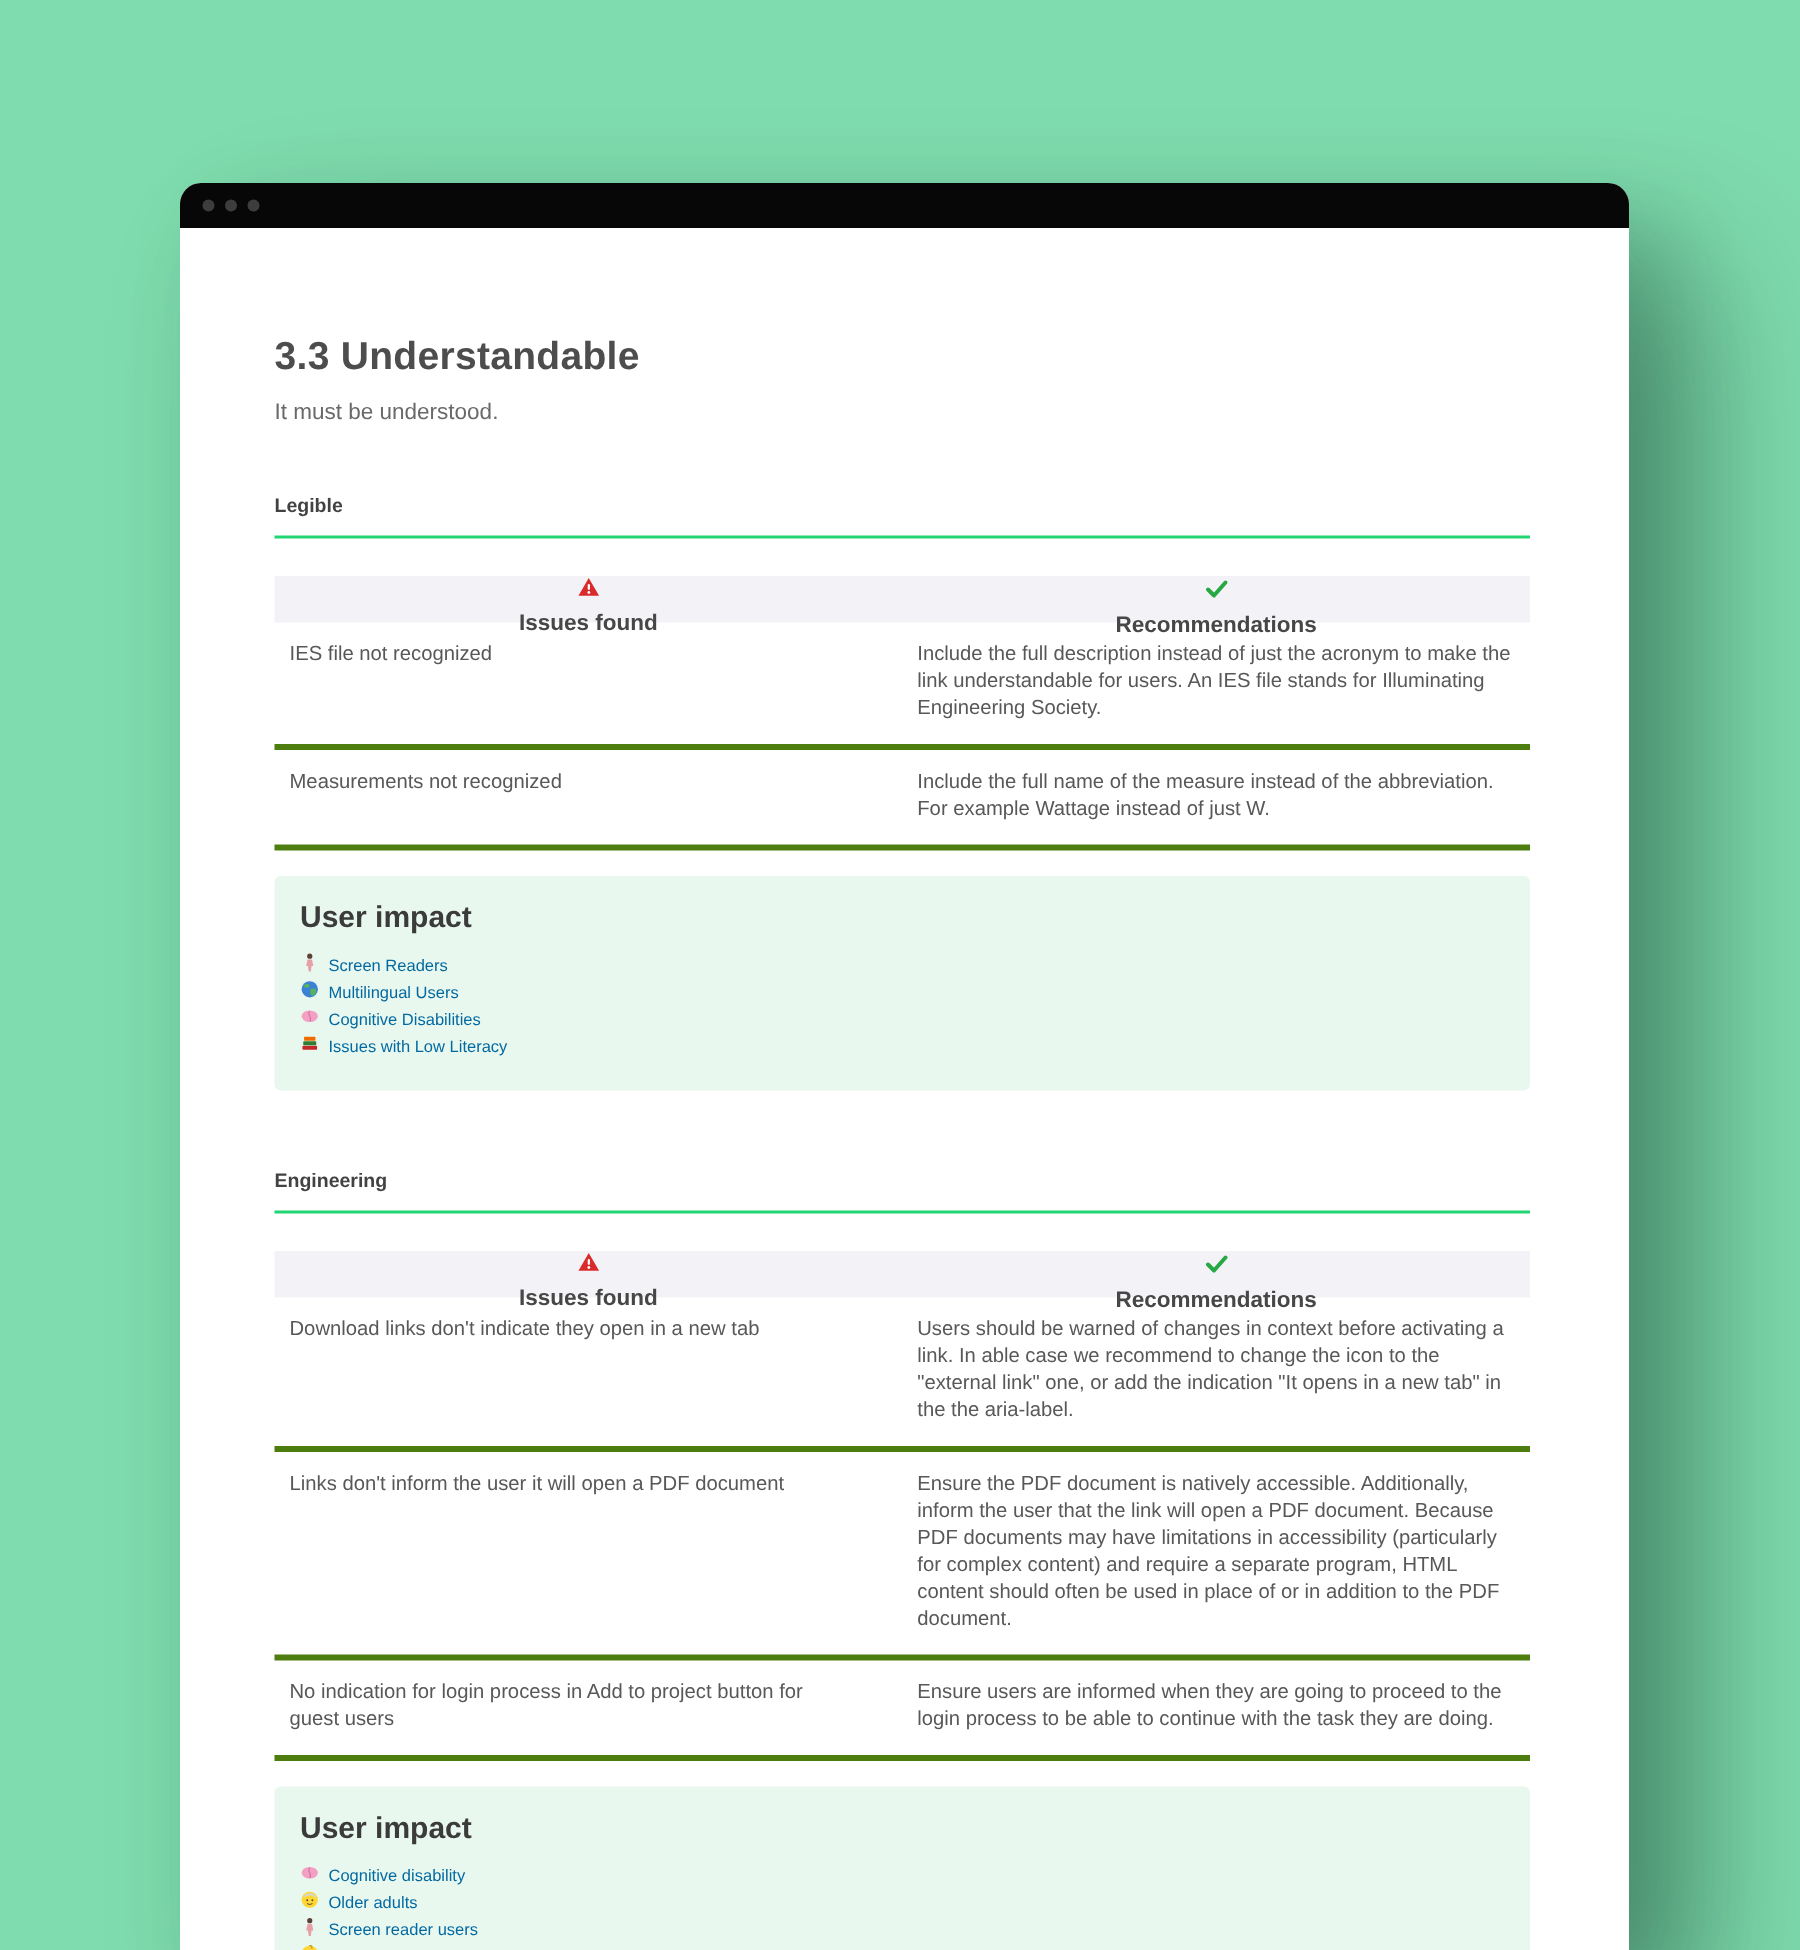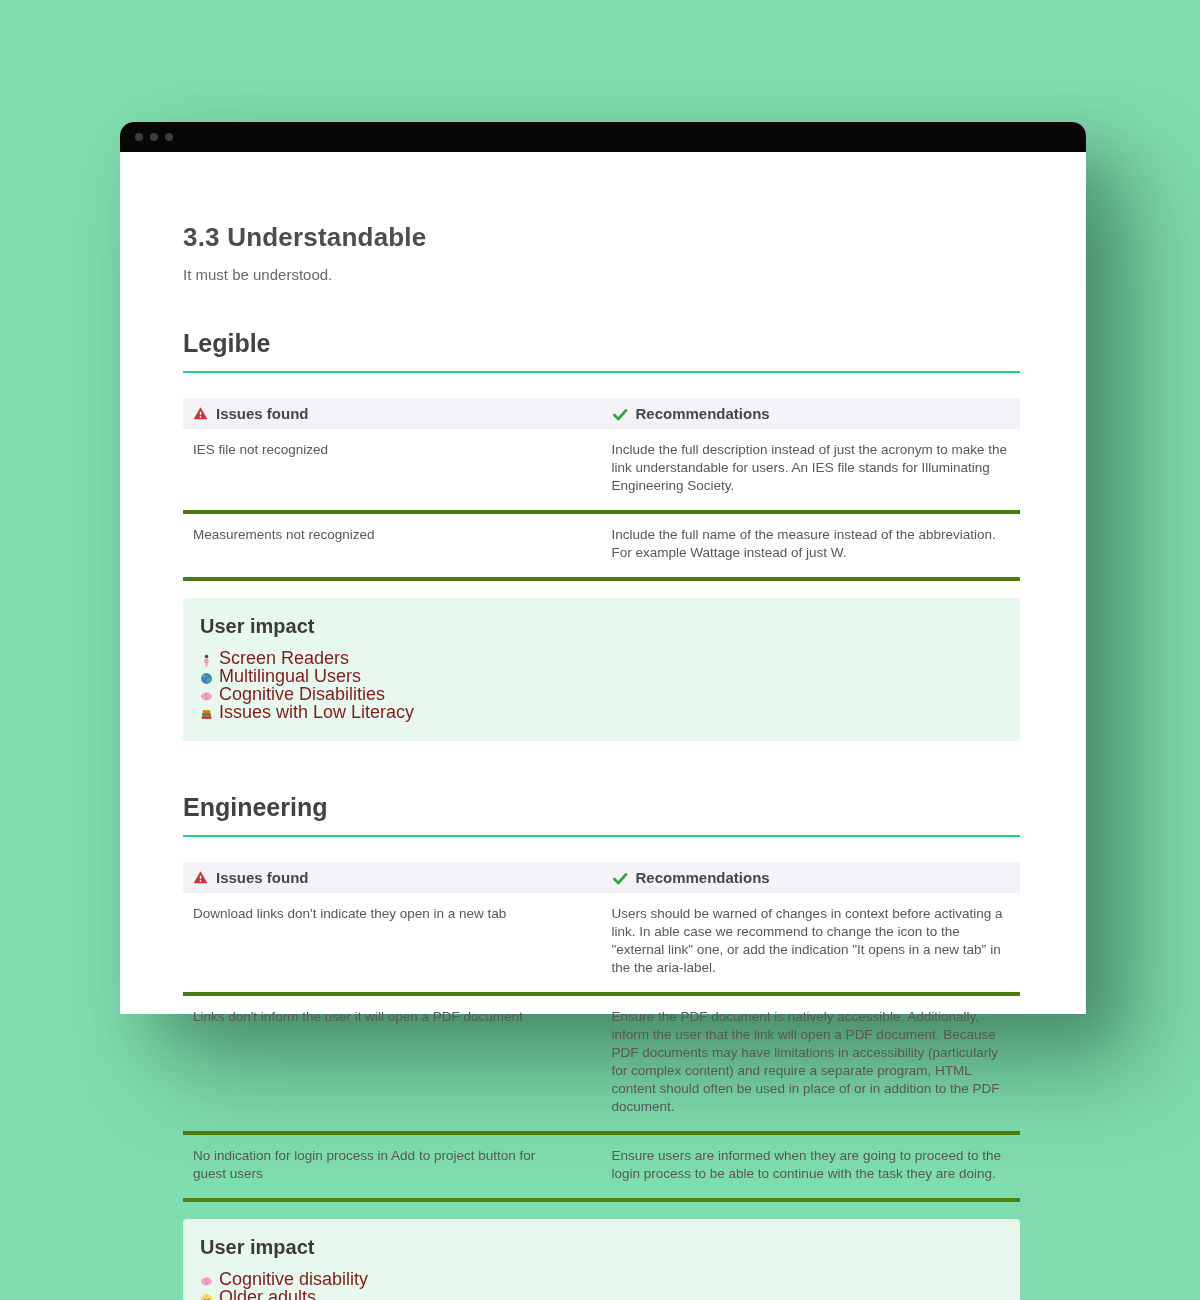--- a/index.html
+++ b/index.html
@@ -6,21 +6,21 @@
   html, body {
     width: 1200px; height: 1300px;
     font-family: "Liberation Sans", "DejaVu Sans", sans-serif;
     background: #7fdcae;
     overflow: hidden;
     position: relative;
   }
   .window {
     position: absolute;
     left: 120px; top: 122px;
-    width: 966px; height: 892px;
+    width: 966px; height: 1178px;
     background: #ffffff;
     border-radius: 14px 14px 0 0;
     box-shadow: 55px 55px 95px rgba(22, 62, 44, 0.38),
                 25px 25px 55px rgba(22, 62, 44, 0.22);
   }
   .titlebar {
     height: 30px;
     background: #070707;
     border-radius: 14px 14px 0 0;
     display: flex;
@@ -43,41 +43,42 @@
     letter-spacing: 0.2px;
   }
   .page-subtitle {
     margin-top: 13px;
     font-size: 15px;
     color: #696969;
   }
   .section { margin-top: 46px; }
   .section + .section { margin-top: 52px; }
   .section-heading {
-    font-size: 25px;
+    font-size: 13px;
     font-weight: 600;
     color: #424242;
     padding-bottom: 13px;
     border-bottom: 2px solid #22d573;
   }
   .table { margin-top: 25px; width: 100%; }
   .thead, .trow {
     display: grid;
     grid-template-columns: 1fr 1fr;
   }
   .th {
     background: #f3f3f7;
     display: flex;
     align-items: center;
     gap: 8px;
     height: 31px;
     padding: 0 10px;
     font-size: 15px;
     font-weight: 700;
     color: #474747;
+    flex-direction: column;
   }
   .trow { border-bottom: 4px solid #4d7c0f; }
   .td {
     padding: 12px 10px 15px 10px;
     font-size: 13.5px;
     line-height: 18px;
     color: #585858;
   }
   .td.issue { padding-right: 46px; }
   .icon { display: inline-flex; flex: 0 0 auto; }
@@ -88,24 +89,24 @@
     padding: 17px 18px 20px 17px;
   }
   .impact-title {
     font-size: 20px;
     font-weight: 700;
     color: #3b3b3b;
   }
   .impact-list { margin-top: 11px; list-style: none; }
   .impact-item {
     display: flex;
-    align-items: flex-end;
+    align-items: flex-start;
     gap: 6px;
-    font-size: 18px;
-    color: #7f1d1d;
+    font-size: 11px;
+    color: #0369a1;
     line-height: 18px;
   }
   .impact-item .icon svg { display: block; }
 </style>
 </head>
 <body>
 
 <div class="window">
   <div class="titlebar">
     <span class="dot"></span>

